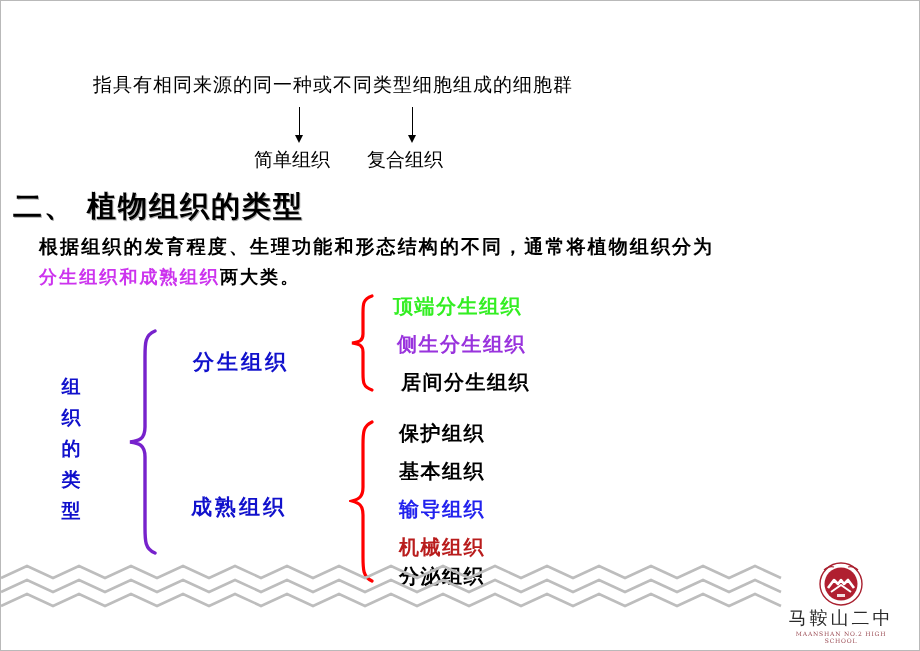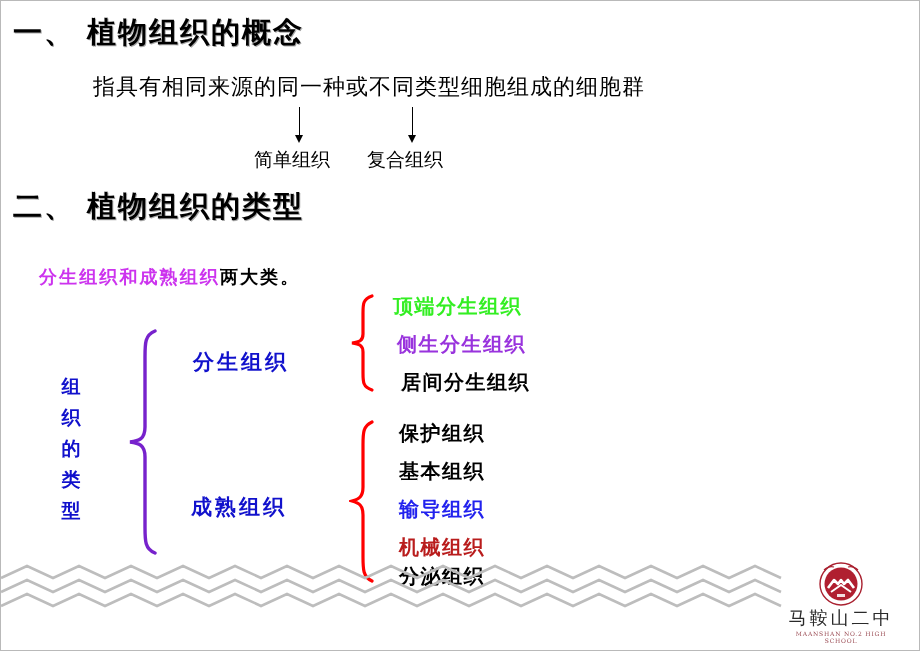--- a/index.html
+++ b/index.html
@@ -31,21 +31,21 @@
     white-space: nowrap;
     text-shadow: 1px 1px 0 rgba(0,0,0,0.35);
   }
   #heading-one { left: 12px;  top: 12px; }
   #heading-two { left: 12px;  top: 186px; }
 
   
   .body-text {
     position: absolute;
     font-family: "DejaVu Serif", "Liberation Serif", serif;
-    font-size: 22px;
+    font-size: 19px;
     color: #000000;
     white-space: nowrap;
   }
   #concept-def { left: 92px; top: 71px; letter-spacing: 1px; }
 
   #para-line1 {
     left: 38px; top: 233px;
     font-family: "DejaVu Sans", "Liberation Sans", sans-serif;
     font-weight: bold;
     font-size: 19px;
@@ -149,35 +149,35 @@
     color: #9a4a52;
     letter-spacing: 0.8px;
     margin-top: 2px;
   }
 </style>
 </head>
 <body>
 
 <div id="slide">
 
-  <div class="heading" id="heading-one">一、 植物组织的概念</div>
 
   <div class="body-text" id="concept-def">指具有相同来源的同一种或不同类型细胞组成的细胞群</div>
 
   <div class="arrow-line" style="left:298px; top:106px; height:30px;"></div>
   <div class="arrow-head" style="left:294px; top:134px;"></div>
 
   <div class="arrow-line" style="left:411px; top:106px; height:30px;"></div>
   <div class="arrow-head" style="left:407px; top:134px;"></div>
 
   <div class="arrow-label" style="left:253px; top:146px;">简单组织</div>
   <div class="arrow-label" style="left:366px; top:146px;">复合组织</div>
 
   <div class="heading" id="heading-two">二、 植物组织的类型</div>
 
+  <div class="body-text" id="para-line1">根据组织的发育程度、生理功能和形态结构的不同，通常将植物组织分为</div>
 
   <div class="body-text" id="para-line2">
     <span class="hl-purple">分生组织和成熟组织</span><span class="plain-black">两大类。</span>
   </div>
 
   <div class="vert-label" style="left:58px; top:370px;">
     <span>组</span>
     <span>织</span>
     <span>的</span>
     <span>类</span>

